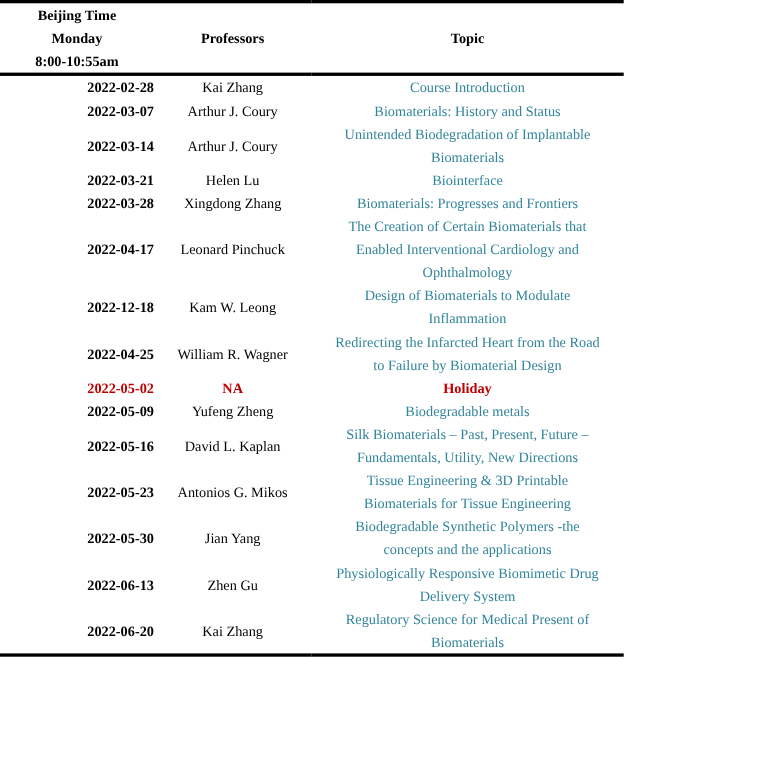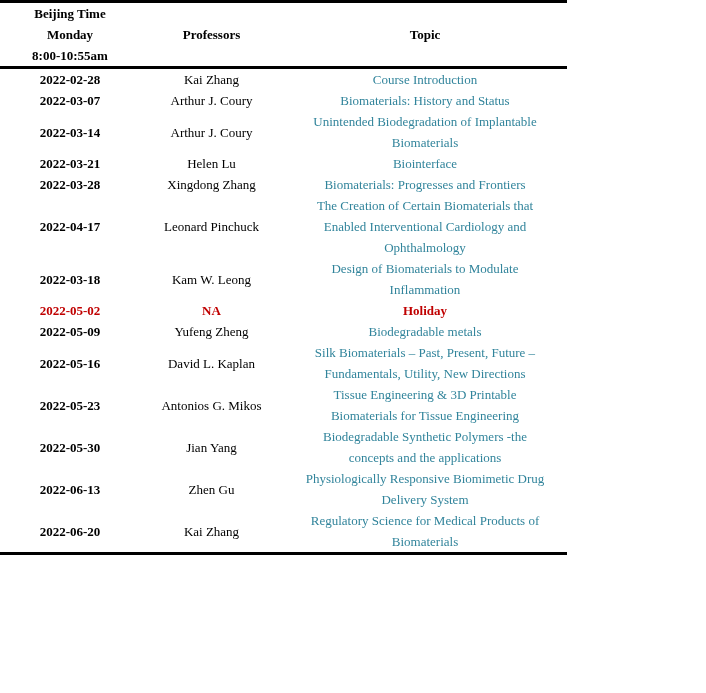--- a/index.html
+++ b/index.html
@@ -37,20 +37,21 @@
     overflow: hidden;
   }
   th {
     font-weight: bold;
   }
   .multiline {
     white-space: pre-line;
   }
   .date-cell {
     font-weight: bold;
+    text-align: right;
   }
   .topic-cell {
     color: var(--topic-color, #31849B);
     white-space: pre-line;
     margin-top: 28px;
   }
   .holiday-row td {
     color: var(--holiday-color, #C00000);
     font-weight: bold;
   }
@@ -102,24 +103,30 @@
     <td class="topic-cell">Biomaterials: Progresses and Frontiers</td>
   </tr>
         <tr>
     <td class="date-cell">2022-04-17</td>
     <td class="professor-cell">Leonard Pinchuck</td>
     <td class="topic-cell">The Creation of Certain Biomaterials that
 Enabled Interventional Cardiology and
 Ophthalmology</td>
   </tr>
         <tr>
-    <td class="date-cell">2022-03-18</td>
+    <td class="date-cell">2022-12-18</td>
     <td class="professor-cell">Kam W. Leong</td>
     <td class="topic-cell">Design of Biomaterials to Modulate
 Inflammation</td>
+  </tr>
+        <tr>
+    <td class="date-cell">2022-04-25</td>
+    <td class="professor-cell">William R. Wagner</td>
+    <td class="topic-cell">Redirecting the Infarcted Heart from the Road
+to Failure by Biomaterial Design</td>
   </tr>
         <tr class="holiday-row">
     <td class="date-cell">2022-05-02</td>
     <td class="professor-cell">NA</td>
     <td class="topic-cell">Holiday</td>
   </tr>
         <tr>
     <td class="date-cell">2022-05-09</td>
     <td class="professor-cell">Yufeng Zheng</td>
     <td class="topic-cell">Biodegradable metals</td>
@@ -144,18 +151,18 @@
   </tr>
         <tr>
     <td class="date-cell">2022-06-13</td>
     <td class="professor-cell">Zhen Gu</td>
     <td class="topic-cell">Physiologically Responsive Biomimetic Drug
 Delivery System</td>
   </tr>
         <tr>
     <td class="date-cell">2022-06-20</td>
     <td class="professor-cell">Kai Zhang</td>
-    <td class="topic-cell">Regulatory Science for Medical Products of
+    <td class="topic-cell">Regulatory Science for Medical Present of
 Biomaterials</td>
   </tr>
       </tbody>
   </table>
 </div>
 
 </body></html>

